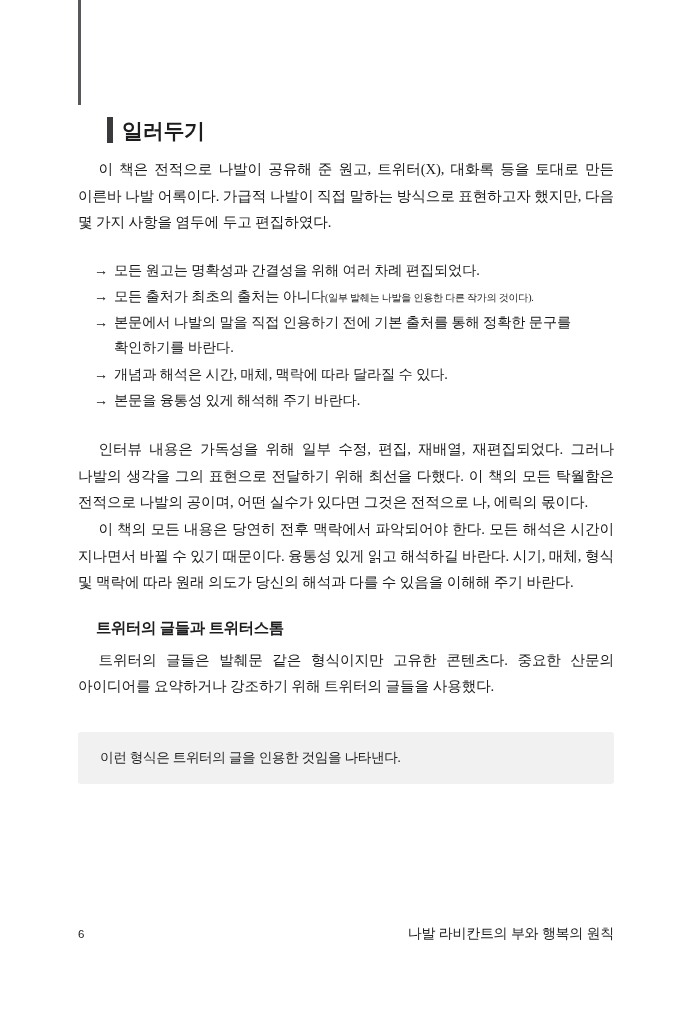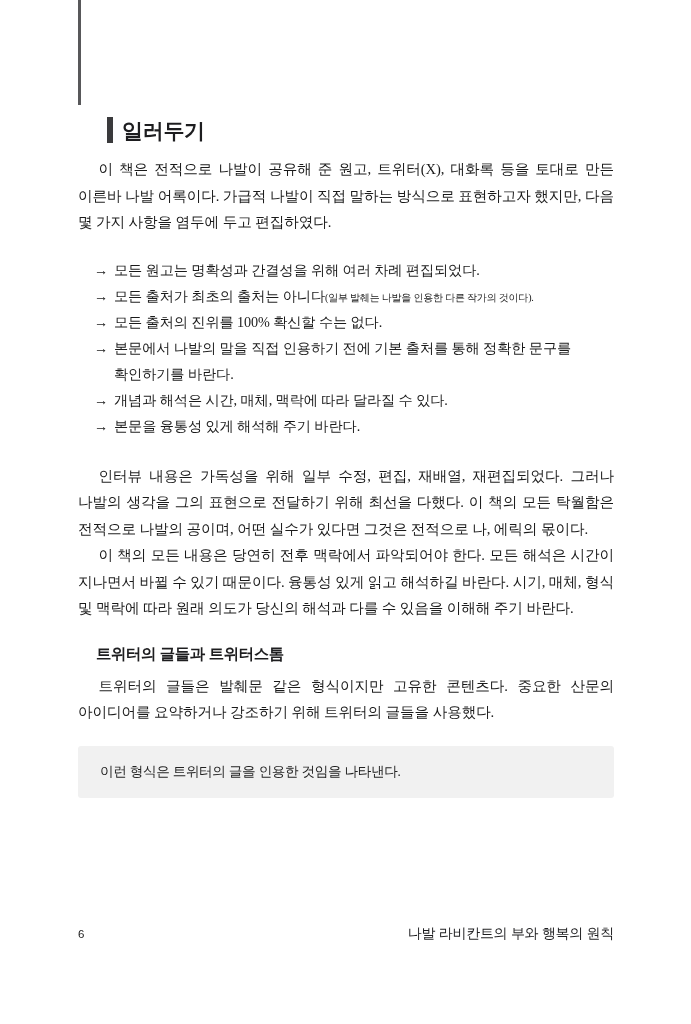--- a/index.html
+++ b/index.html
@@ -109,21 +109,21 @@
     margin: 0;
     font-family: "Liberation Sans", sans-serif;
     font-size: 15.4px;
     font-weight: bold;
     letter-spacing: -0.4px;
     color: #1d1d1f;
     padding-left: 18px;
   }
 
   .callout {
-    margin-top: 20px;
+    margin-top: 32px;
     background: #f1f1f1;
     border-radius: 3px;
     padding: 17px 22px;
     font-family: "Liberation Sans", sans-serif;
     font-size: 13.6px;
     letter-spacing: -0.4px;
     color: #222;
   }
 
   
@@ -168,23 +168,20 @@
     <div class="gap-lg"></div>
 
     <ul class="arrow-list">
       <li>
         <span class="arrow">→</span><span>모든 원고는 명확성과 간결성을 위해 여러 차례 편집되었다.</span><span class="note-small"></span>
       </li>
       <li>
         <span class="arrow">→</span><span>모든 출처가 최초의 출처는 아니다</span><span class="note-small">(일부 발췌는 나발을 인용한 다른 작가의 것이다).</span>
       </li>
       <li>
-        <span class="arrow">→</span><span>모든 출처의 진위를 100% 확신할 수는 없다.</span><span class="note-small"></span>
-      </li>
-      <li>
         <span class="arrow">→</span><span>본문에서 나발의 말을 직접 인용하기 전에 기본 출처를 통해 정확한 문구를 확인하기를 바란다.</span><span class="note-small"></span>
       </li>
       <li>
         <span class="arrow">→</span><span>개념과 해석은 시간, 매체, 맥락에 따라 달라질 수 있다.</span><span class="note-small"></span>
       </li>
       <li>
         <span class="arrow">→</span><span>본문을 융통성 있게 해석해 주기 바란다.</span><span class="note-small"></span>
       </li>
     </ul>
 

